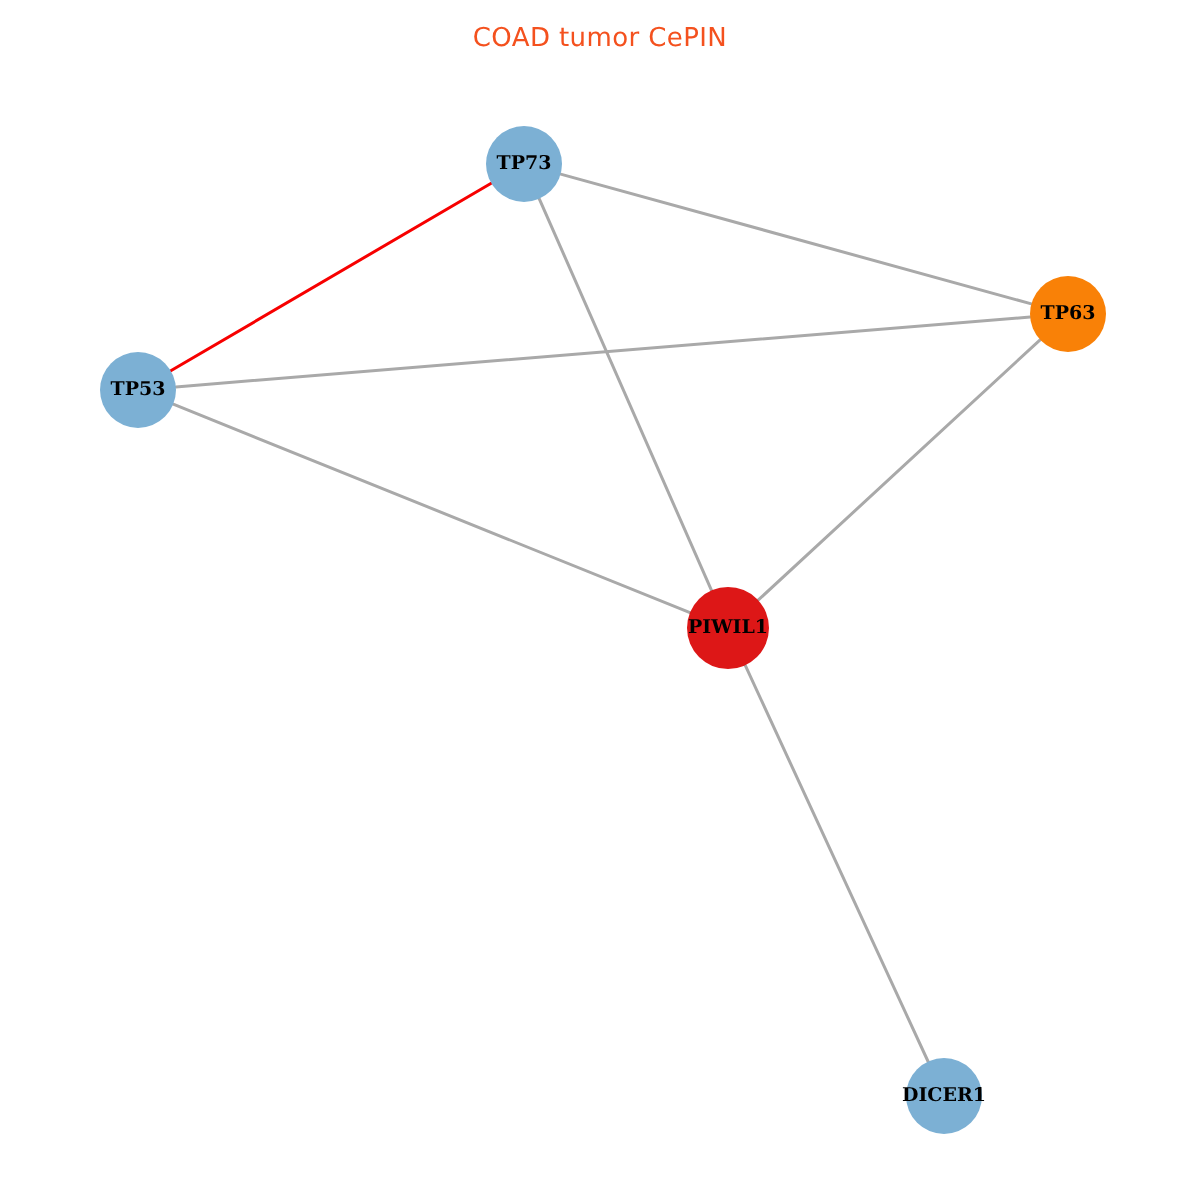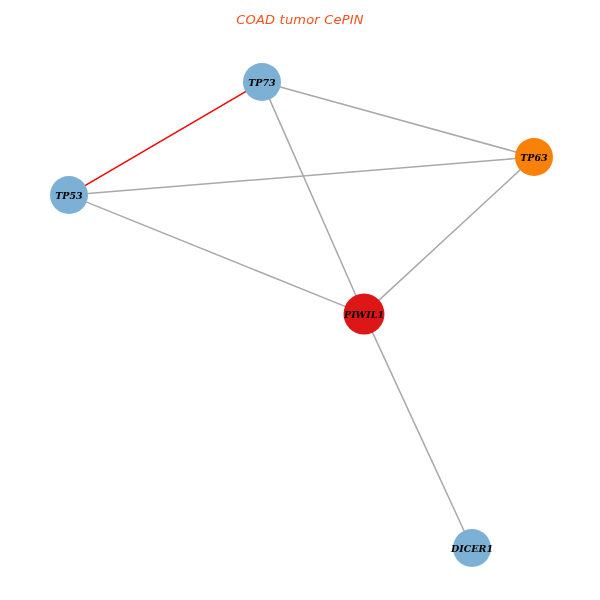--- a/index.html
+++ b/index.html
@@ -11,21 +11,20 @@
     width: 600px;
     height: 600px;
     overflow: hidden;
     font-family: "DejaVu Sans", sans-serif;
   }
   #network-figure {
     position: relative;
     width: 500px;
     height: 600px;
     background: #ffffff;
-    font-style: italic;
   }
   #figure-title {
     position: absolute;
     top: 12px;
     left: 0;
     width: 600px;
     text-align: center;
     font-family: "DejaVu Sans", sans-serif;
     font-size: 13px;
     letter-spacing: 0.2px;

